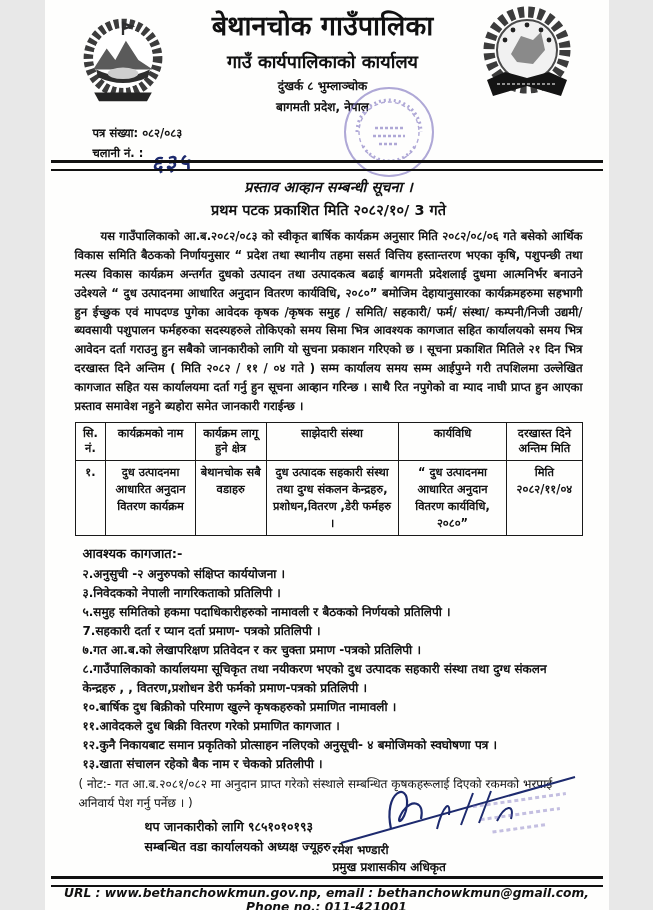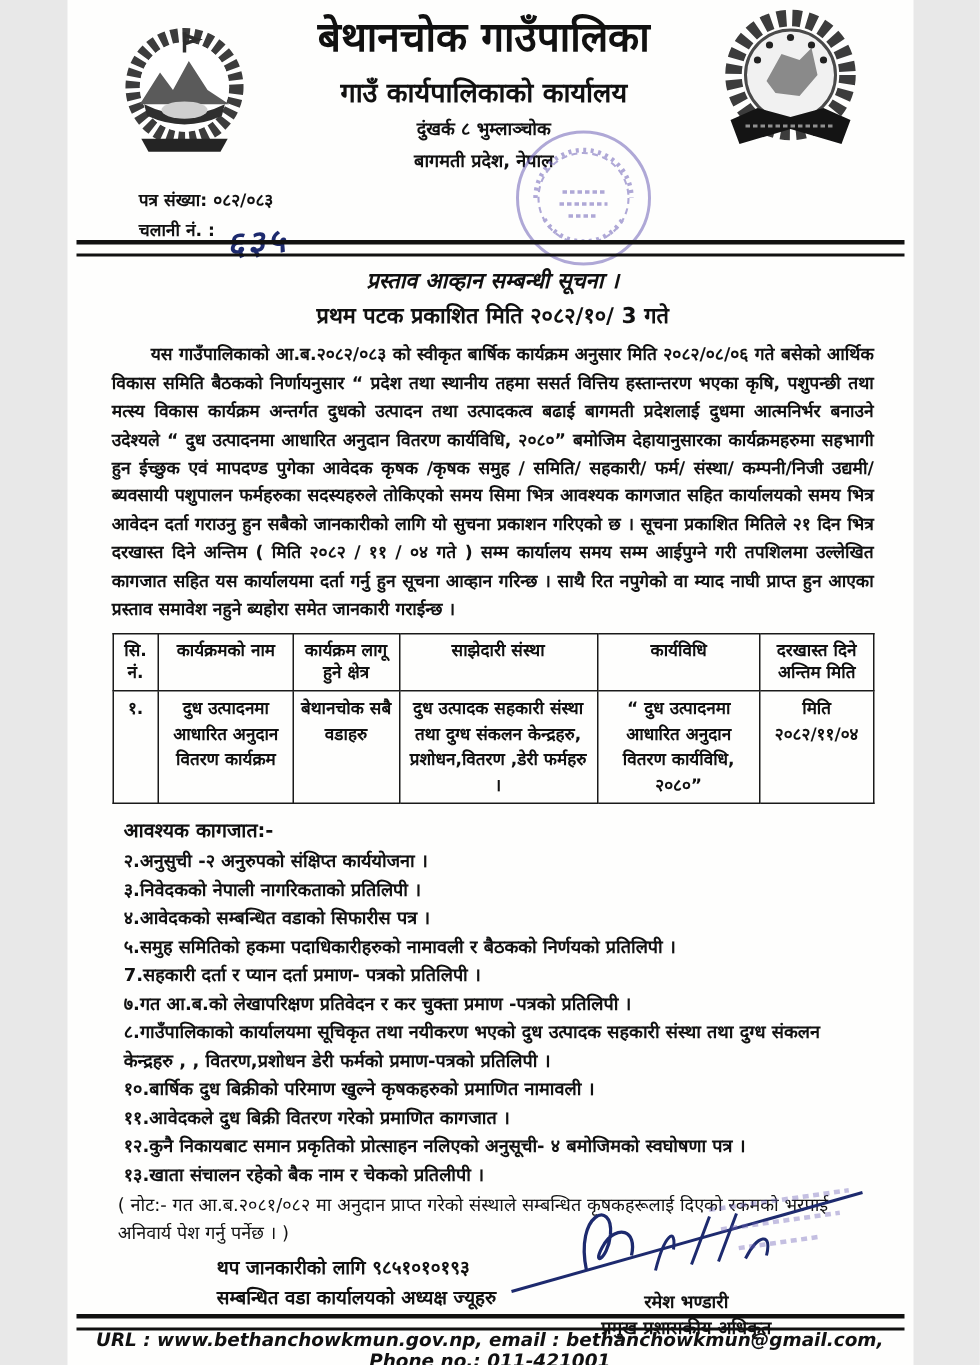--- a/index.html
+++ b/index.html
@@ -41,21 +41,21 @@
   table.programs th,table.programs td{border:1.6px solid #1a1a1a;padding:3px 4px;vertical-align:top;text-align:center;}
   table.programs th{font-weight:700;line-height:1.35;}
   table.programs td{line-height:1.5;}
   col.c0{width:34px;} col.c1{width:106px;} col.c2{width:80px;}
   col.c3{width:160px;} col.c4{width:136px;} col.c5{width:80px;}
   
   .check-head{font-size:13px;font-weight:700;margin:8px 0 3px 8px;}
   .check-item{font-size:12px;font-weight:700;line-height:1.58;margin-left:8px;}
   .note-text{font-size:12px;font-weight:400;line-height:1.58;margin-left:4px;margin-top:1px;}
   
-  .sign-block{float:right;width:250px;text-align:center;margin-top:-42px;position:relative;}
+  .sign-block{float:right;width:250px;text-align:left;margin-top:-42px;position:relative;}
   .sign-svg{display:block;margin:0 auto -14px auto;}
   .sign-name{font-size:12px;font-weight:700;position:relative;z-index:1;}
   .sign-designation{font-size:12px;font-weight:700;position:relative;z-index:1;}
   
   .contact{margin:4px 0 0 70px;font-size:12.5px;font-weight:700;line-height:1.6;}
   
   .footer-line{position:absolute;top:886px;left:0;right:0;text-align:center;
     font-size:12.3px;font-weight:700;font-style:italic;
     font-family:"DejaVu Sans","Liberation Sans",sans-serif;}
 </style>
@@ -155,21 +155,20 @@
           <td>मिति २०८२/११/०४</td>
         </tr>
       </tbody>
     </table>
 
     <div class="check-head">आवश्यक कागजात:-</div>
 
     <div>
       <div class="check-item">२.अनुसुची -२ अनुरुपको संक्षिप्त कार्ययोजना ।</div>
       <div class="check-item">३.निवेदकको नेपाली नागरिकताको प्रतिलिपी ।</div>
-      <div class="check-item">४.आवेदकको सम्बन्धित वडाको सिफारीस पत्र ।</div>
       <div class="check-item">५.समुह समितिको हकमा पदाधिकारीहरुको नामावली र बैठकको  निर्णयको प्रतिलिपी  ।</div>
       <div class="check-item">7.सहकारी दर्ता र प्यान दर्ता प्रमाण- पत्रको प्रतिलिपी ।</div>
       <div class="check-item">७.गत आ.ब.को लेखापरिक्षण प्रतिवेदन र कर चुक्ता प्रमाण -पत्रको प्रतिलिपी ।</div>
       <div class="check-item">८.गाउँपालिकाको कार्यालयमा सूचिकृत तथा नयीकरण भएको दुध उत्पादक सहकारी संस्था तथा दुग्ध संकलन केन्द्रहरु , , वितरण,प्रशोधन डेरी फर्मको प्रमाण-पत्रको प्रतिलिपी  ।</div>
       <div class="check-item">१०.बार्षिक दुध बिक्रीको परिमाण खुल्ने कृषकहरुको प्रमाणित नामावली ।</div>
       <div class="check-item">११.आवेदकले दुध बिक्री वितरण गरेको प्रमाणित कागजात ।</div>
       <div class="check-item">१२.कुनै निकायबाट समान प्रकृतिको प्रोत्साहन नलिएको अनुसूची- ४ बमोजिमको स्वघोषणा पत्र ।</div>
       <div class="check-item">१३.खाता संचालन रहेको बैक नाम र चेकको प्रतिलीपी ।</div>
     </div>
 

